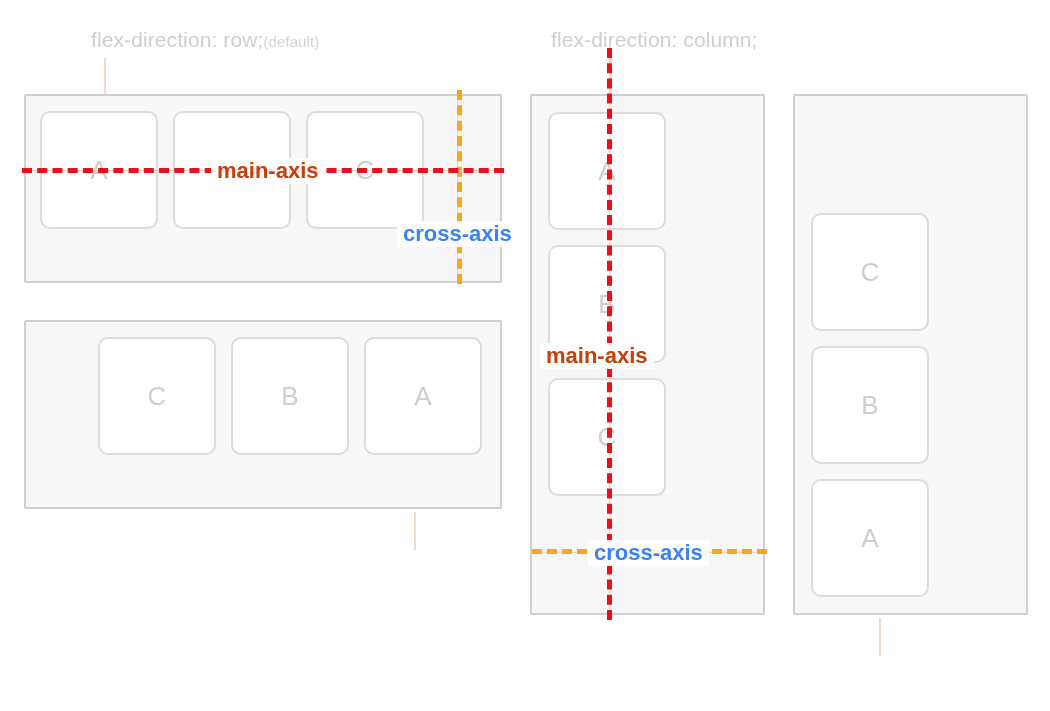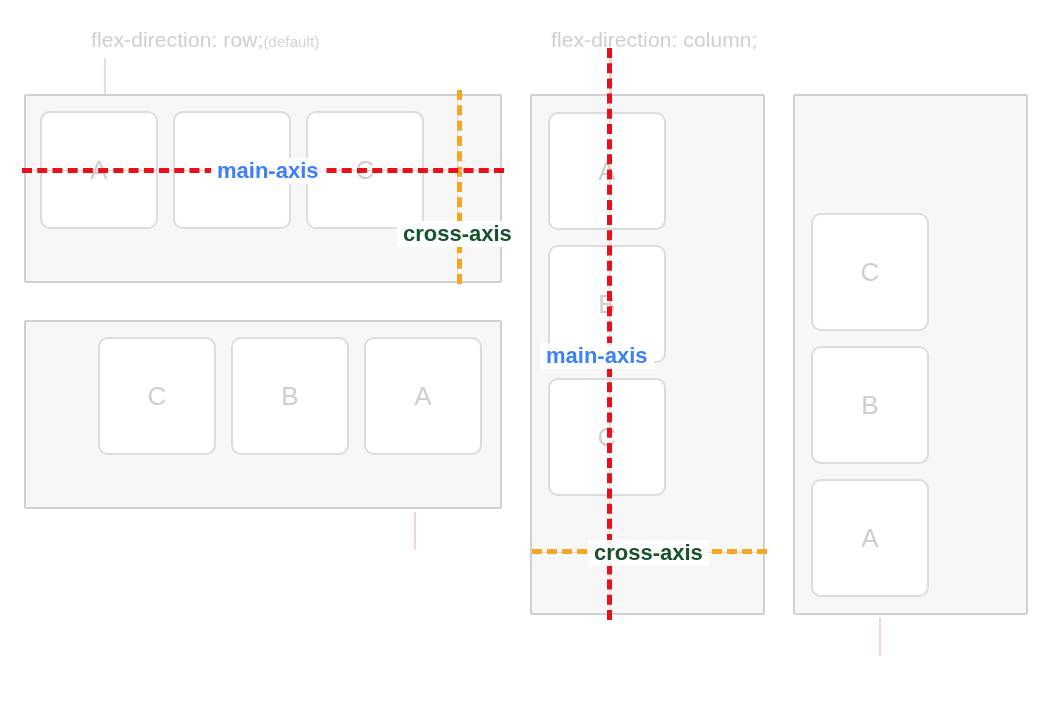--- a/index.html
+++ b/index.html
@@ -100,22 +100,22 @@
   
   .axis-label {
     position: absolute;
     font-size: 22px;
     font-weight: bold;
     white-space: nowrap;
     line-height: 1;
     padding: 2px 6px;
     background: rgba(255,255,255,0.92);
   }
-  .label-main { color: #3b82f6; }
-  .label-cross { color: #14532d; }
+  .label-main { color: #c2410c; }
+  .label-cross { color: #3b82f6; }
 </style>
 </head>
 <body>
 
 <div id="stage">
 
   <div class="caption" style="left:47px; top:28px;margin-left:44px;">
     <span>flex-direction: row;</span><span class="suffix">(default)</span>
   </div>
   <div class="connector" style="left:104px; top:58px; height:36px;"></div>

